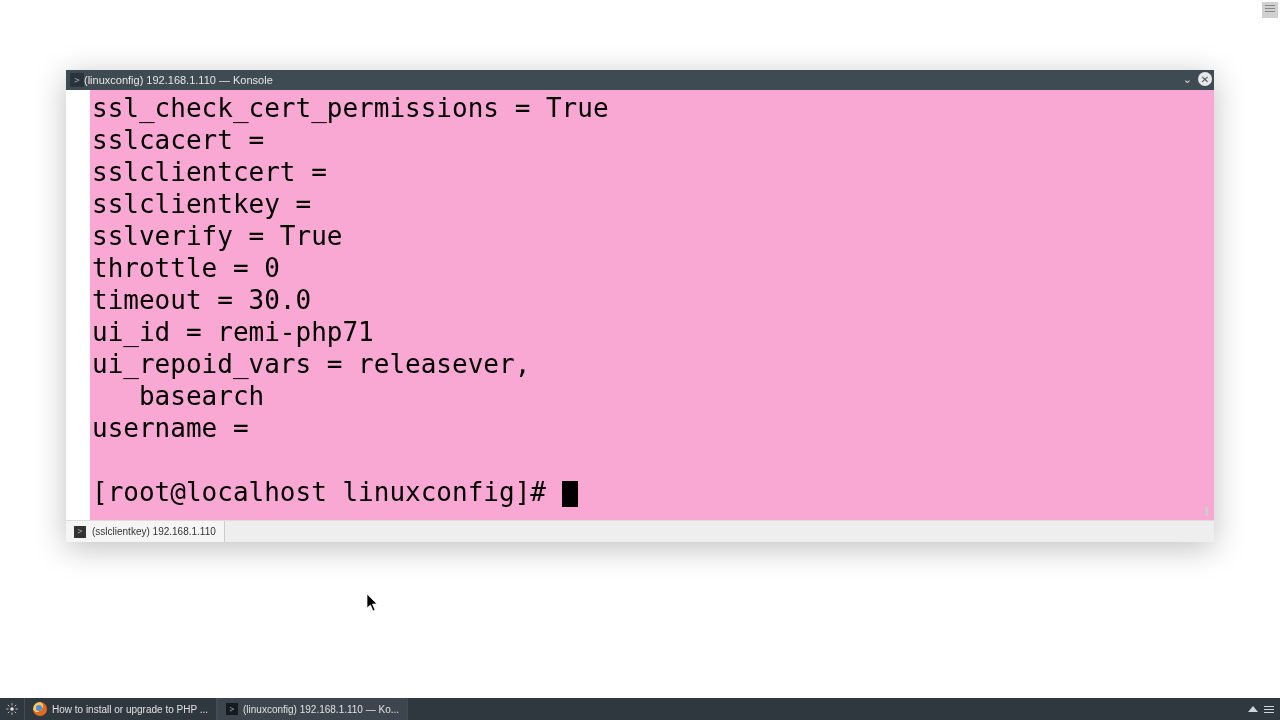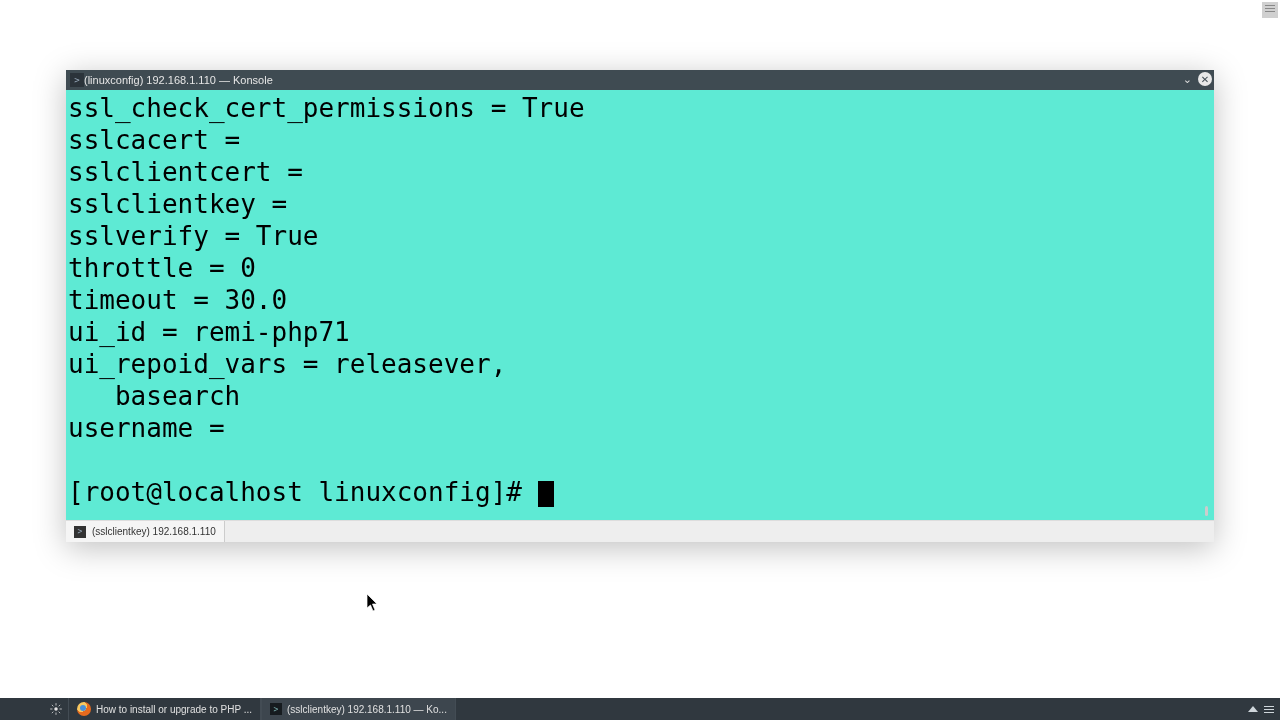--- a/index.html
+++ b/index.html
@@ -22,32 +22,32 @@
 .titlebar { background: #3f4b52; height: 20px; display: flex; align-items: center; color: #e6e6e6; font-size: 11px; position: relative; }
 .titlebar .title-icon { width: 14px; height: 14px; background: #2b333a; margin-left: 4px; display: inline-flex; align-items: center; justify-content: center; color:#9ab; font-size:9px; font-family:monospace;}
 .titlebar .title-text { flex: 1; font-size: 11px; }
 .titlebar .title-controls { position: absolute; right: 2px; top: 2px; display: flex; gap: 4px; align-items: center; }
 .titlebar .title-controls .min { color: #ddd; font-size: 11px; line-height: 1; padding: 0 2px; cursor: default; }
 .titlebar .title-controls .close { width: 14px; height: 14px; border-radius: 50%; background: #e8e8e8; display: inline-flex; align-items: center; justify-content: center; font-size: 10px; color: #3f4b52; }
 
 .menubar { background: #f0f0f0; height: 20px; display: flex; align-items: center; padding: 0 6px; font-size: 11px; color: #222; border-bottom: 1px solid #ddd; }
 .menubar .menu-item { padding: 0 7px; cursor: default; }
 
-.terminal-body { background: #5eead4; position: relative; min-height: 430px; }
+.terminal-body { background: #f9a8d4; position: relative; min-height: 430px; margin-left: 24px; }
 .terminal-content { position: relative; z-index: 1; padding: 2px 2px 10px 2px; font-family: "DejaVu Sans Mono", monospace; font-size: 26px; line-height: 32px; color: #000; white-space: pre; }
 .cursor-block { display: inline-block; width: 16px; height: 26px; background: #000; vertical-align: text-bottom; }
 
 .scrollbar-hint { position: absolute; right: 6px; bottom: 4px; width: 3px; height: 10px; background: #ccc; border-radius: 2px; }
 
 .tabbar { background: #eeeeee; border-top: 1px solid #ddd; height: 22px; display: flex; align-items: stretch; }
 .tabbar .tab { display: flex; align-items: center; gap: 6px; font-size: 10px; color: #333; padding: 0 8px; border-right: 1px solid #ccc; background: #f5f5f5; }
 .tabbar .tab .tab-icon { width: 12px; height: 12px; background: #333; display:inline-flex;align-items:center;justify-content:center;color:#9ab;font-size:8px;font-family:monospace;}
 
 
-.taskbar { position: absolute; left: 0; bottom: 0; width: 1280px; height: 22px; background: #30383f; display: flex; align-items: stretch; color: #e0e0e0; font-size: 10px; padding-left: 44px; }
+.taskbar { position: absolute; left: 0; bottom: 0; width: 1280px; height: 22px; background: #30383f; display: flex; align-items: stretch; color: #e0e0e0; font-size: 10px; }
 .taskbar .start { width: 24px; display: flex; align-items: center; justify-content: center; }
 .taskbar .start svg { width: 14px; height: 14px; }
 .taskbar .task { display: flex; align-items: center; gap: 5px; padding: 0 8px; border-left: 1px solid #434c54; border-right: 1px solid #434c54; }
 .taskbar .task.active { background: #3d464e; }
 .taskbar .task .ff-icon { width: 14px; height: 14px; border-radius: 50%; background: radial-gradient(circle at 30% 30%, #f9c860 0 40%, #e66a1e 41% 100%); position: relative; }
 .taskbar .task .ff-icon::after { content:''; position:absolute; left:3px; top:3px; width:6px; height:6px; border-radius:50%; background:#4a90d9;}
 .taskbar .task .term-icon { width:12px;height:12px;background:#161b1f;display:inline-flex;align-items:center;justify-content:center;color:#7aa;font-size:8px;font-family:monospace;}
 .taskbar .spacer { flex: 1; }
 .taskbar .tray { display: flex; align-items: center; gap: 6px; padding: 0 6px; }
 .taskbar .tray .tri { width:0;height:0;border-left:5px solid transparent;border-right:5px solid transparent;border-bottom:6px solid #cfd6db; }
@@ -126,21 +126,21 @@
           <line x1="16.5" y1="7.5" x2="19.1" y2="4.9"></line>
         </g>
       </svg>
   </div>
   <div class="task">
     <span class="ff-icon"></span>
     <span>How to install or upgrade to PHP ...</span>
   </div>
   <div class="task active">
     <span class="term-icon">&gt;</span>
-    <span>(sslclientkey) 192.168.1.110 — Ko...</span>
+    <span>(linuxconfig) 192.168.1.110 — Ko...</span>
   </div>
   <div class="spacer"></div>
   <div class="tray">
     <span class="tri"></span>
     <span class="ham">
         <span></span>
         <span></span>
         <span></span>
       </span>
   </div>

